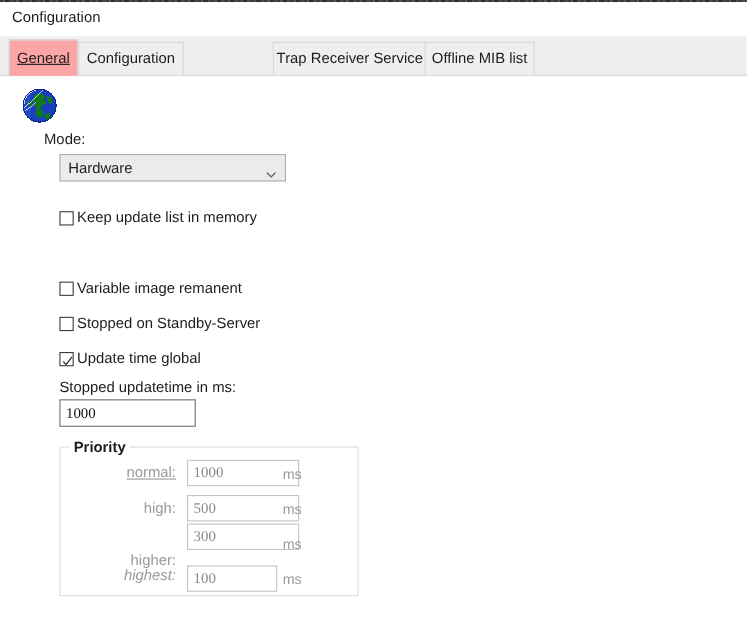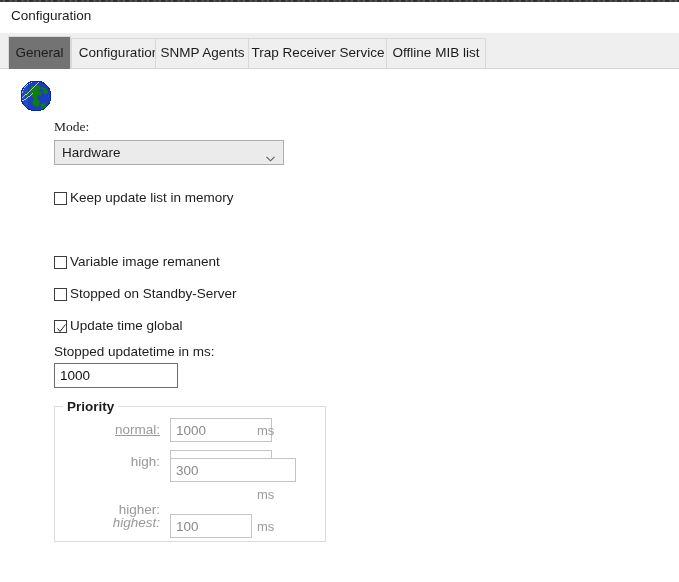--- a/index.html
+++ b/index.html
@@ -67,27 +67,28 @@
     border: 1px solid #d8d8d8;
     border-bottom: none;
     font-size: 13.5px;
     color: #1c1c1c;
     line-height: 28px;
     text-align: center;
     white-space: nowrap;
     cursor: default;
   }
   .tab.active {
-    background: #737373;
+    background: #fca5a5;
     border: 1px solid #d8d8d8;
     border-bottom: 1px solid #ffffff;
     top: 3px;
     height: 34px;
     line-height: 31px;
     z-index: 5;
+    text-decoration: underline;
   }
 
   
   .page {
     position: absolute;
     left: 0; top: 69px;
     width: 679px; height: 513px;
     background: #ffffff;
   }
 
@@ -103,21 +104,21 @@
     position: absolute;
     font-size: 13.5px;
     color: #1c1c1c;
     white-space: nowrap;
   }
 
   
   .combo {
     position: absolute;
     left: 54px; top: 140px;
-    width: 230px; height: 25px;
+    width: 206px; height: 25px;
     box-sizing: border-box;
     background: #ebebeb;
     border: 1px solid #adadad;
     cursor: default;
   }
   .combo-text {
     position: absolute;
     left: 7px; top: 4px;
     font-size: 13.5px;
     color: #1c1c1c;
@@ -156,21 +157,21 @@
     color: #1c1c1c;
     white-space: nowrap;
   }
 
   
   .tinput {
     position: absolute;
     box-sizing: border-box;
     background: #ffffff;
     border: 1px solid #6e6e6e;
-    font-family: Liberation Sans, sans-serif;
+    font-family: Liberation Serif, serif;
     font-size: 13.5px;
     color: #121212;
     padding: 0 5px;
     outline: none;
   }
   .tinput.disabled {
     border: 1px solid #c4c4c4;
     color: #8a8a8a;
   }
 
@@ -213,21 +214,20 @@
 
 <div class="window-edge"></div>
 
 <div class="titlebar">
   <div class="titlebar-text">Configuration</div>
 </div>
 
 <div class="tabstrip" id="tabstrip">
     <div class="tab active" style="left: 8px; width: 63px;">General</div>
     <div class="tab" style="left: 71px; width: 96px;">Configuration</div>
-    <div class="tab" style="left: 155px; width: 95px;">SNMP Agents</div>
     <div class="tab" style="left: 248px; width: 140px;">Trap Receiver Service</div>
     <div class="tab" style="left: 386px; width: 100px;">Offline MIB list</div>
   </div>
 <div class="tabstrip-underline"></div>
 
 <div class="page"></div>
 
 <div class="globe-icon">
   <svg width="36" height="36" viewBox="0 0 36 36" shape-rendering="crispEdges">
     <circle cx="18" cy="18" r="15" fill="#1a3fbe"></circle>
@@ -242,21 +242,21 @@
       <path d="M4 13 A15 15 0 0 1 14 4"></path>
       <path d="M3.5 18 A15 15 0 0 1 18 3.2"></path>
       <path d="M5 10 A15 15 0 0 1 11 5"></path>
       <path d="M3.6 20 Q9 16 14 11 Q18 7 21 3.6"></path>
       <path d="M4.4 23 Q10 20 15 15"></path>
     </g>
     <circle cx="18" cy="18" r="15" fill="none" stroke="#0d2a8a" stroke-width="1"></circle>
   </svg>
 </div>
 
-<div class="lbl" style="left:54px; top:119px;font-family:Liberation Serif, serif;">Mode:</div>
+<div class="lbl" style="left:40px; top:119px;">Mode:</div>
 
 <div class="combo">
   <span class="combo-text">Hardware</span>
   <span class="combo-arrow">
     <svg width="9" height="6" viewBox="0 0 9 6">
         <path d="M0.5 0.8 L4.5 4.8 L8.5 0.8" fill="none" stroke="#5b5b5b" stroke-width="1.1"></path>
       </svg>
   </span>
 </div>
 
@@ -289,18 +289,18 @@
 <div class="groupbox"></div>
 <div class="groupbox-title">Priority</div>
 <div id="priority-host">
     <div class="prio-label" style="left: 40px; top: 422px; text-decoration: underline;">normal:</div>
     <input class="tinput disabled" disabled="" value="1000" style="left: 170px; top: 418px; width: 102px; height: 24px;">
     <div class="prio-unit" style="top: 423px;">ms</div>
     <div class="prio-label" style="left: 40px; top: 454px;">high:</div>
     <input class="tinput disabled" disabled="" value="500" style="left: 170px; top: 450px; width: 102px; height: 24px;">
     <div class="prio-unit" style="top: 455px;">ms</div>
     <div class="prio-label" style="left: 40px; top: 486px; margin-top: 16px;">higher:</div>
-    <input class="tinput disabled" disabled="" value="300" style="left: 170px; top: 458px; width: 126px; height: 24px;">
+    <input class="tinput disabled" disabled="" value="300" style="left: 170px; top: 476px; width: 102px; height: 24px;">
     <div class="prio-unit" style="top: 487px;">ms</div>
     <div class="prio-label" style="left: 40px; top: 515px; font-style: italic;">highest:</div>
     <input class="tinput disabled" disabled="" value="100" style="left: 170px; top: 514px; width: 82px; height: 24px;">
     <div class="prio-unit" style="top: 519px;">ms</div>
   </div>
 
 </body></html>

